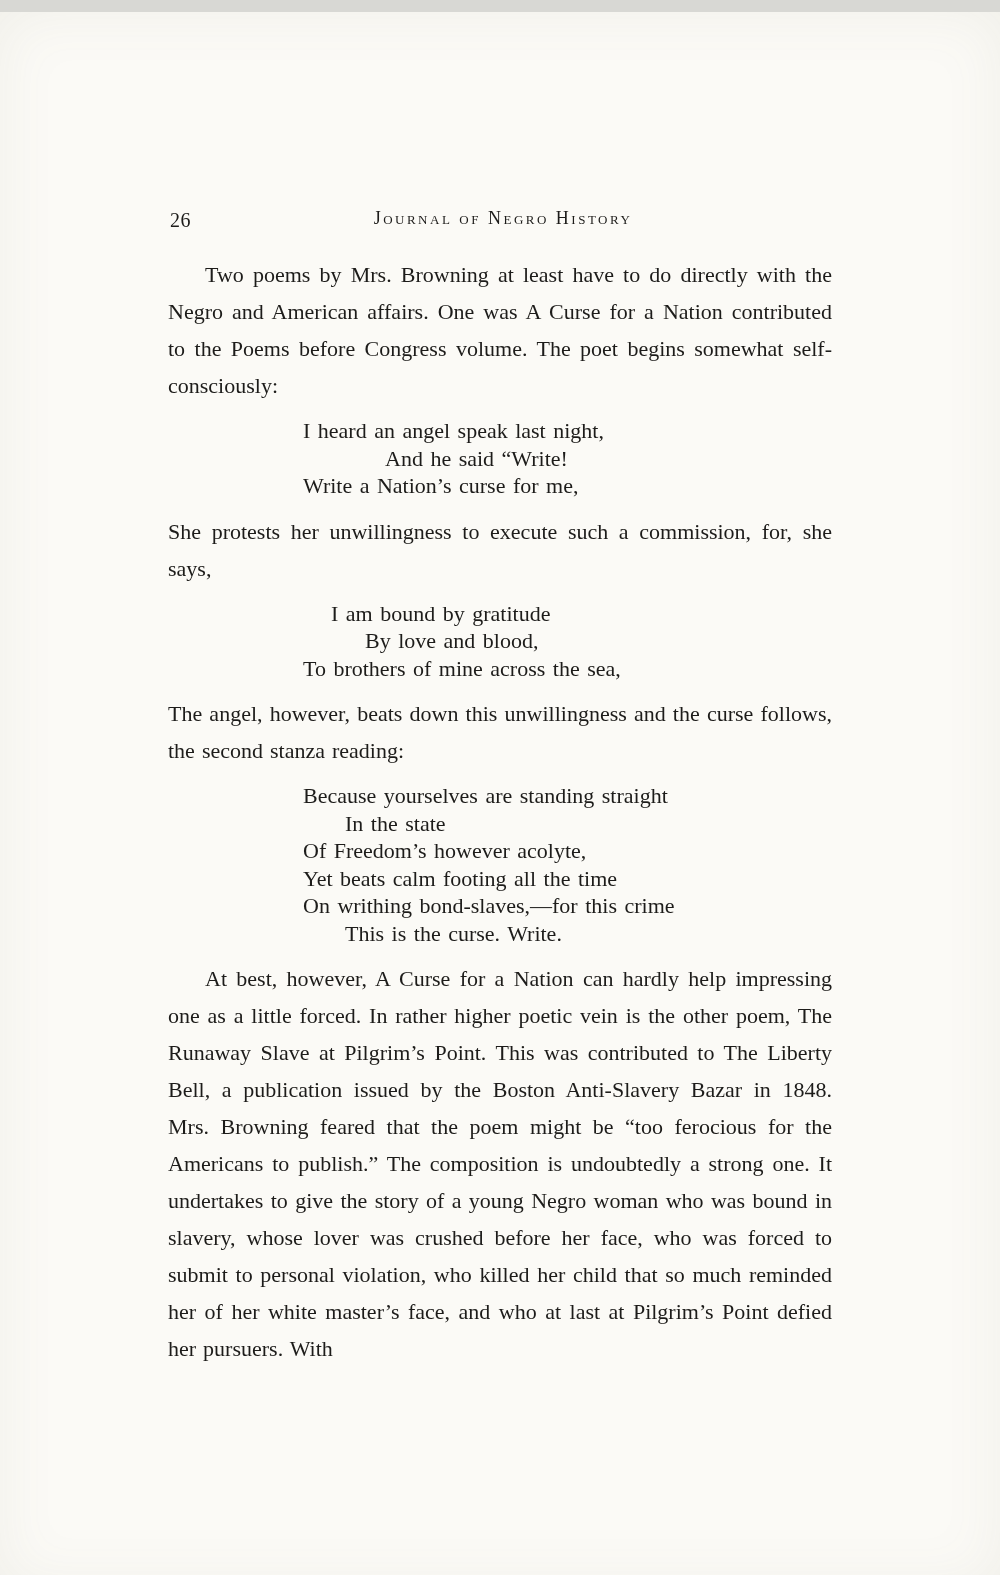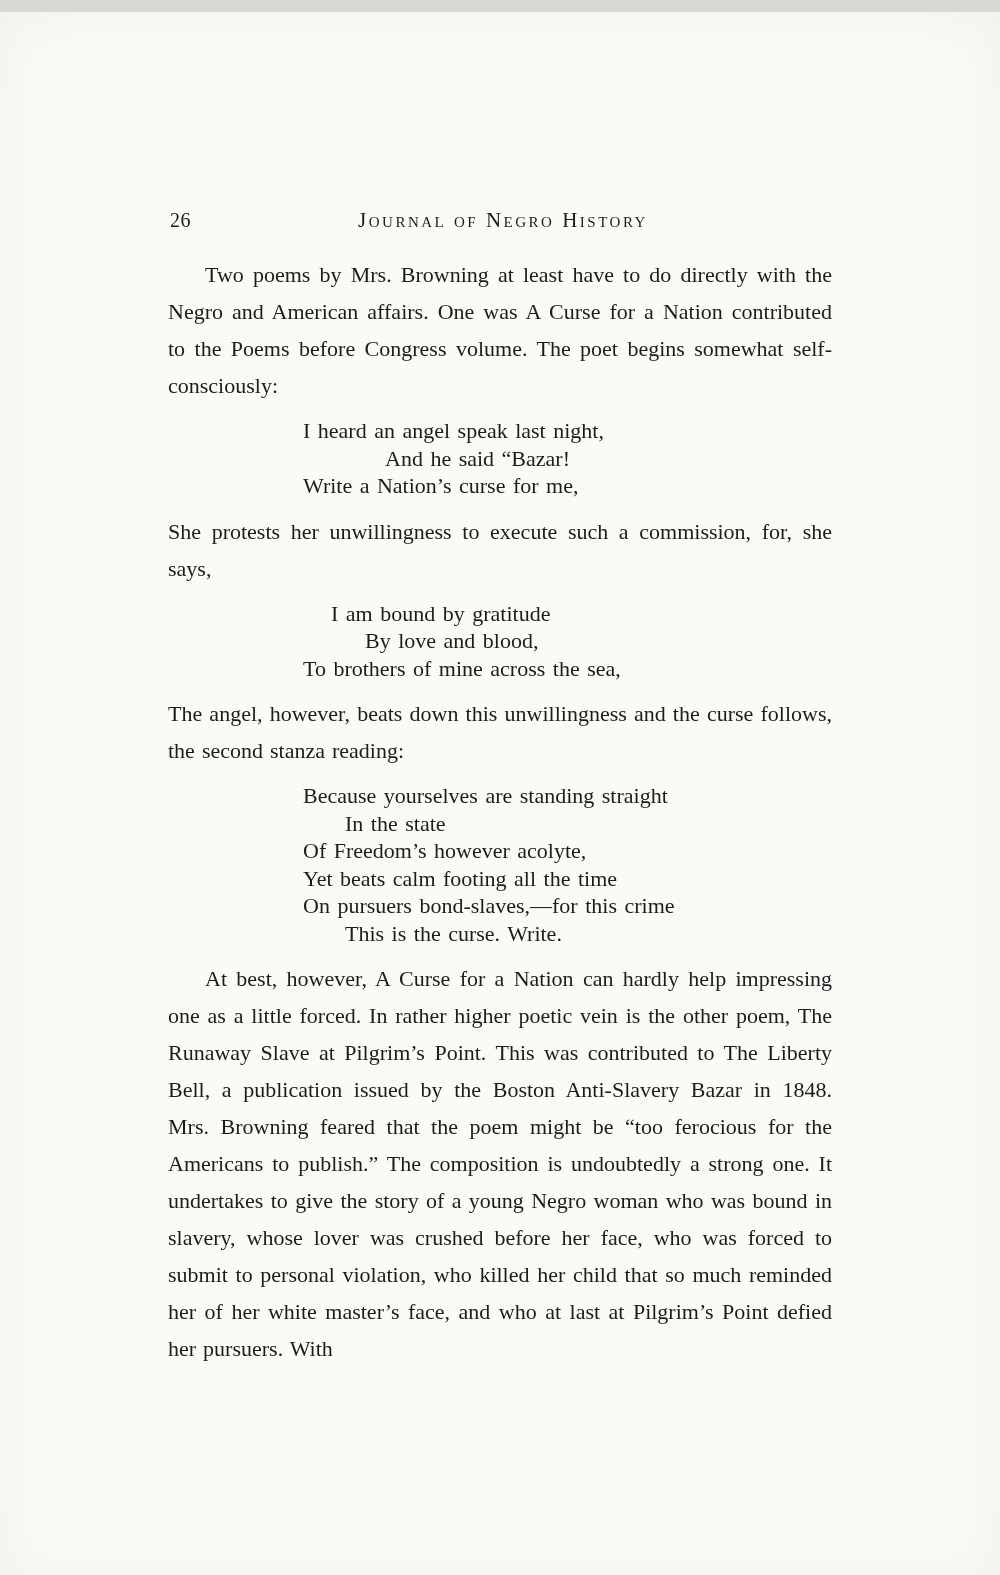--- a/index.html
+++ b/index.html
@@ -36,21 +36,21 @@
     letter-spacing: 0.5px;
   }
   .journal-title {
     position: absolute;
     left: 6px;
     right: 0;
     top: 0;
     text-align: center;
     font-variant: small-caps;
     letter-spacing: 2.5px;
-    font-size: 21px;
+    font-size: 18px;
   }
   .para {
     margin: 0;
     font-size: 22px;
     line-height: 37px;
     text-align: justify;
     word-spacing: 1.5px;
   }
   .para.fi { text-indent: 37px; }
   .em { }
@@ -75,39 +75,39 @@
 
     <div class="running-head">
       <span class="page-num">26</span>
       <span class="journal-title">Journal of Negro History</span>
     </div>
 
     <p class="para fi"><span>Two poems by Mrs. Browning at least have to do directly with the Negro and American affairs.  One was </span><span class="em">A Curse for a Nation</span><span> contributed to the </span><span class="em">Poems before Congress</span><span> volume.  The poet begins somewhat self-consciously:</span></p>
 
     <div class="verse">
       <div class="vline">I heard an angel speak last night,</div>
-      <div class="vline in-d">And he said “Bazar!</div>
+      <div class="vline in-d">And he said “Write!</div>
       <div class="vline">Write a Nation’s curse for me,</div>
     </div>
 
     <p class="para"><span>She protests her unwillingness to execute such a commission, for, she says,</span></p>
 
     <div class="verse">
       <div class="vline in-a">I am bound by gratitude</div>
       <div class="vline in-c">By love and blood,</div>
       <div class="vline">To brothers of mine across the sea,</div>
     </div>
 
     <p class="para"><span>The angel, however, beats down this unwillingness and the curse follows, the second stanza reading:</span></p>
 
     <div class="verse">
       <div class="vline">Because yourselves are standing straight</div>
       <div class="vline in-b">In the state</div>
       <div class="vline">Of Freedom’s however acolyte,</div>
       <div class="vline">Yet beats calm footing all the time</div>
-      <div class="vline">On pursuers bond-slaves,—for this crime</div>
+      <div class="vline">On writhing bond-slaves,—for this crime</div>
       <div class="vline in-b">This is the curse.  Write.</div>
     </div>
 
     <p class="para fi"><span>At best, however, </span><span class="em">A Curse for a Nation</span><span> can hardly help impressing one as a little forced.  In rather higher poetic vein is the other poem, </span><span class="em">The Runaway Slave at Pilgrim’s Point.</span><span>  This was contributed to </span><span class="em">The Liberty Bell,</span><span> a publication issued by the Boston Anti-Slavery Bazar in 1848.  Mrs. Browning feared that the poem might be “too ferocious for the Americans to publish.”  The composition is undoubtedly a strong one.  It undertakes to give the story of a young Negro woman who was bound in slavery, whose lover was crushed before her face, who was forced to submit to personal violation, who killed her child that so much reminded her of her white master’s face, and who at last at Pilgrim’s Point defied her pursuers.  With</span></p>
 
   </div>
 </div>
 
 </body></html>

